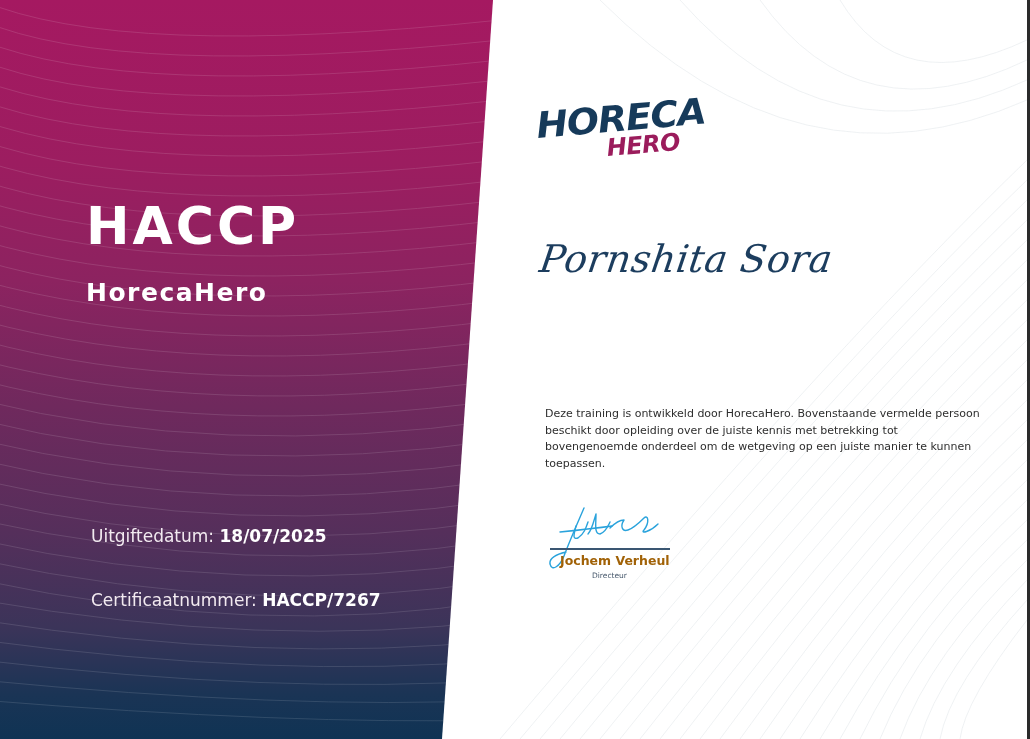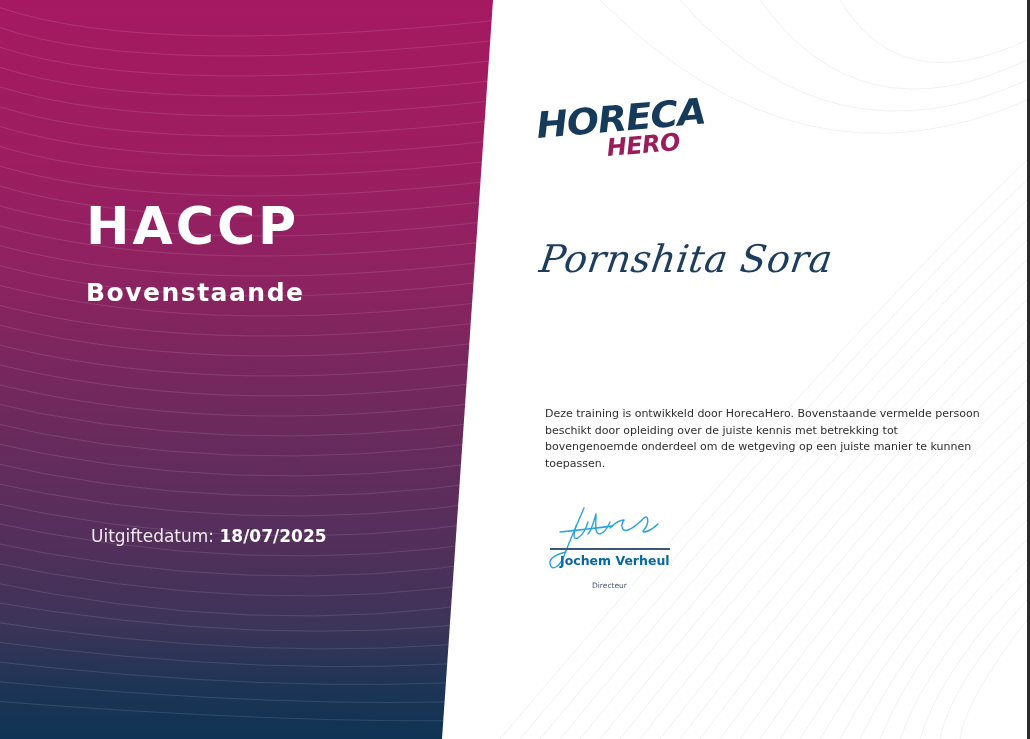--- a/index.html
+++ b/index.html
@@ -62,24 +62,24 @@
     .received b { color: #1e1e1e; }
 
     .description {
       position: absolute; left: 545px; top: 406px; width: 440px;
       font-size: 11px; line-height: 16.5px; color: #2e2e2e;
     }
 
     .signature { position: absolute; left: 540px; top: 500px; width: 150px; height: 90px; }
     .sig-line { position: absolute; left: 10px; top: 48px; width: 120px; height: 1.5px; background: #3a5672; }
     .signer-name {
-      position: absolute; left: 20px; top: 53px; font-size: 12.5px; font-weight: bold; color: #0369a1; white-space: nowrap;
+      position: absolute; left: 20px; top: 53px; font-size: 12.5px; font-weight: bold; color: #a16207; white-space: nowrap;
     }
     .signer-role {
-      position: absolute; left: 52px; top: 81px; font-size: 7.5px; color: #44566a; white-space: nowrap;
+      position: absolute; left: 52px; top: 71px; font-size: 7.5px; color: #44566a; white-space: nowrap;
     }
   </style>
 </head>
 <body>
 
 <div class="certificate">
 
   <svg class="right-pattern" viewBox="0 0 1027 739" xmlns="http://www.w3.org/2000/svg">
     <g fill="none" stroke="#e9ecef" stroke-width="0.8" opacity="0.9">
       <path d="M1027 380 Q 880 520 720 739"></path>
@@ -149,25 +149,28 @@
         <path d="M-20 600 Q 270 650 500 620"></path>
         <path d="M-20 620 Q 270 665 500 640"></path>
         <path d="M-20 640 Q 280 680 500 660"></path>
         <path d="M-20 660 Q 280 695 500 680"></path>
         <path d="M-20 680 Q 290 710 500 700"></path>
         <path d="M-20 700 Q 290 725 500 720"></path>
       </g>
     </svg>
 
     <div class="haccp-title">HACCP</div>
-    <div class="cert-subtitle">Bovenstaande</div>
+    <div class="cert-subtitle">HorecaHero</div>
 
     <div class="meta">
       <div class="meta-row">
         <span class="label">Uitgiftedatum: </span><span class="value">18/07/2025</span>
+      </div>
+      <div class="meta-row">
+        <span class="label">Certificaatnummer: </span><span class="value">HACCP/7267</span>
       </div>
     </div>
   </div>
 
   <div class="logo">
     <div class="logo-top">HORECA</div>
     <div class="logo-bottom">HERO</div>
   </div>
 
   <div class="recipient">Pornshita Sora</div>

